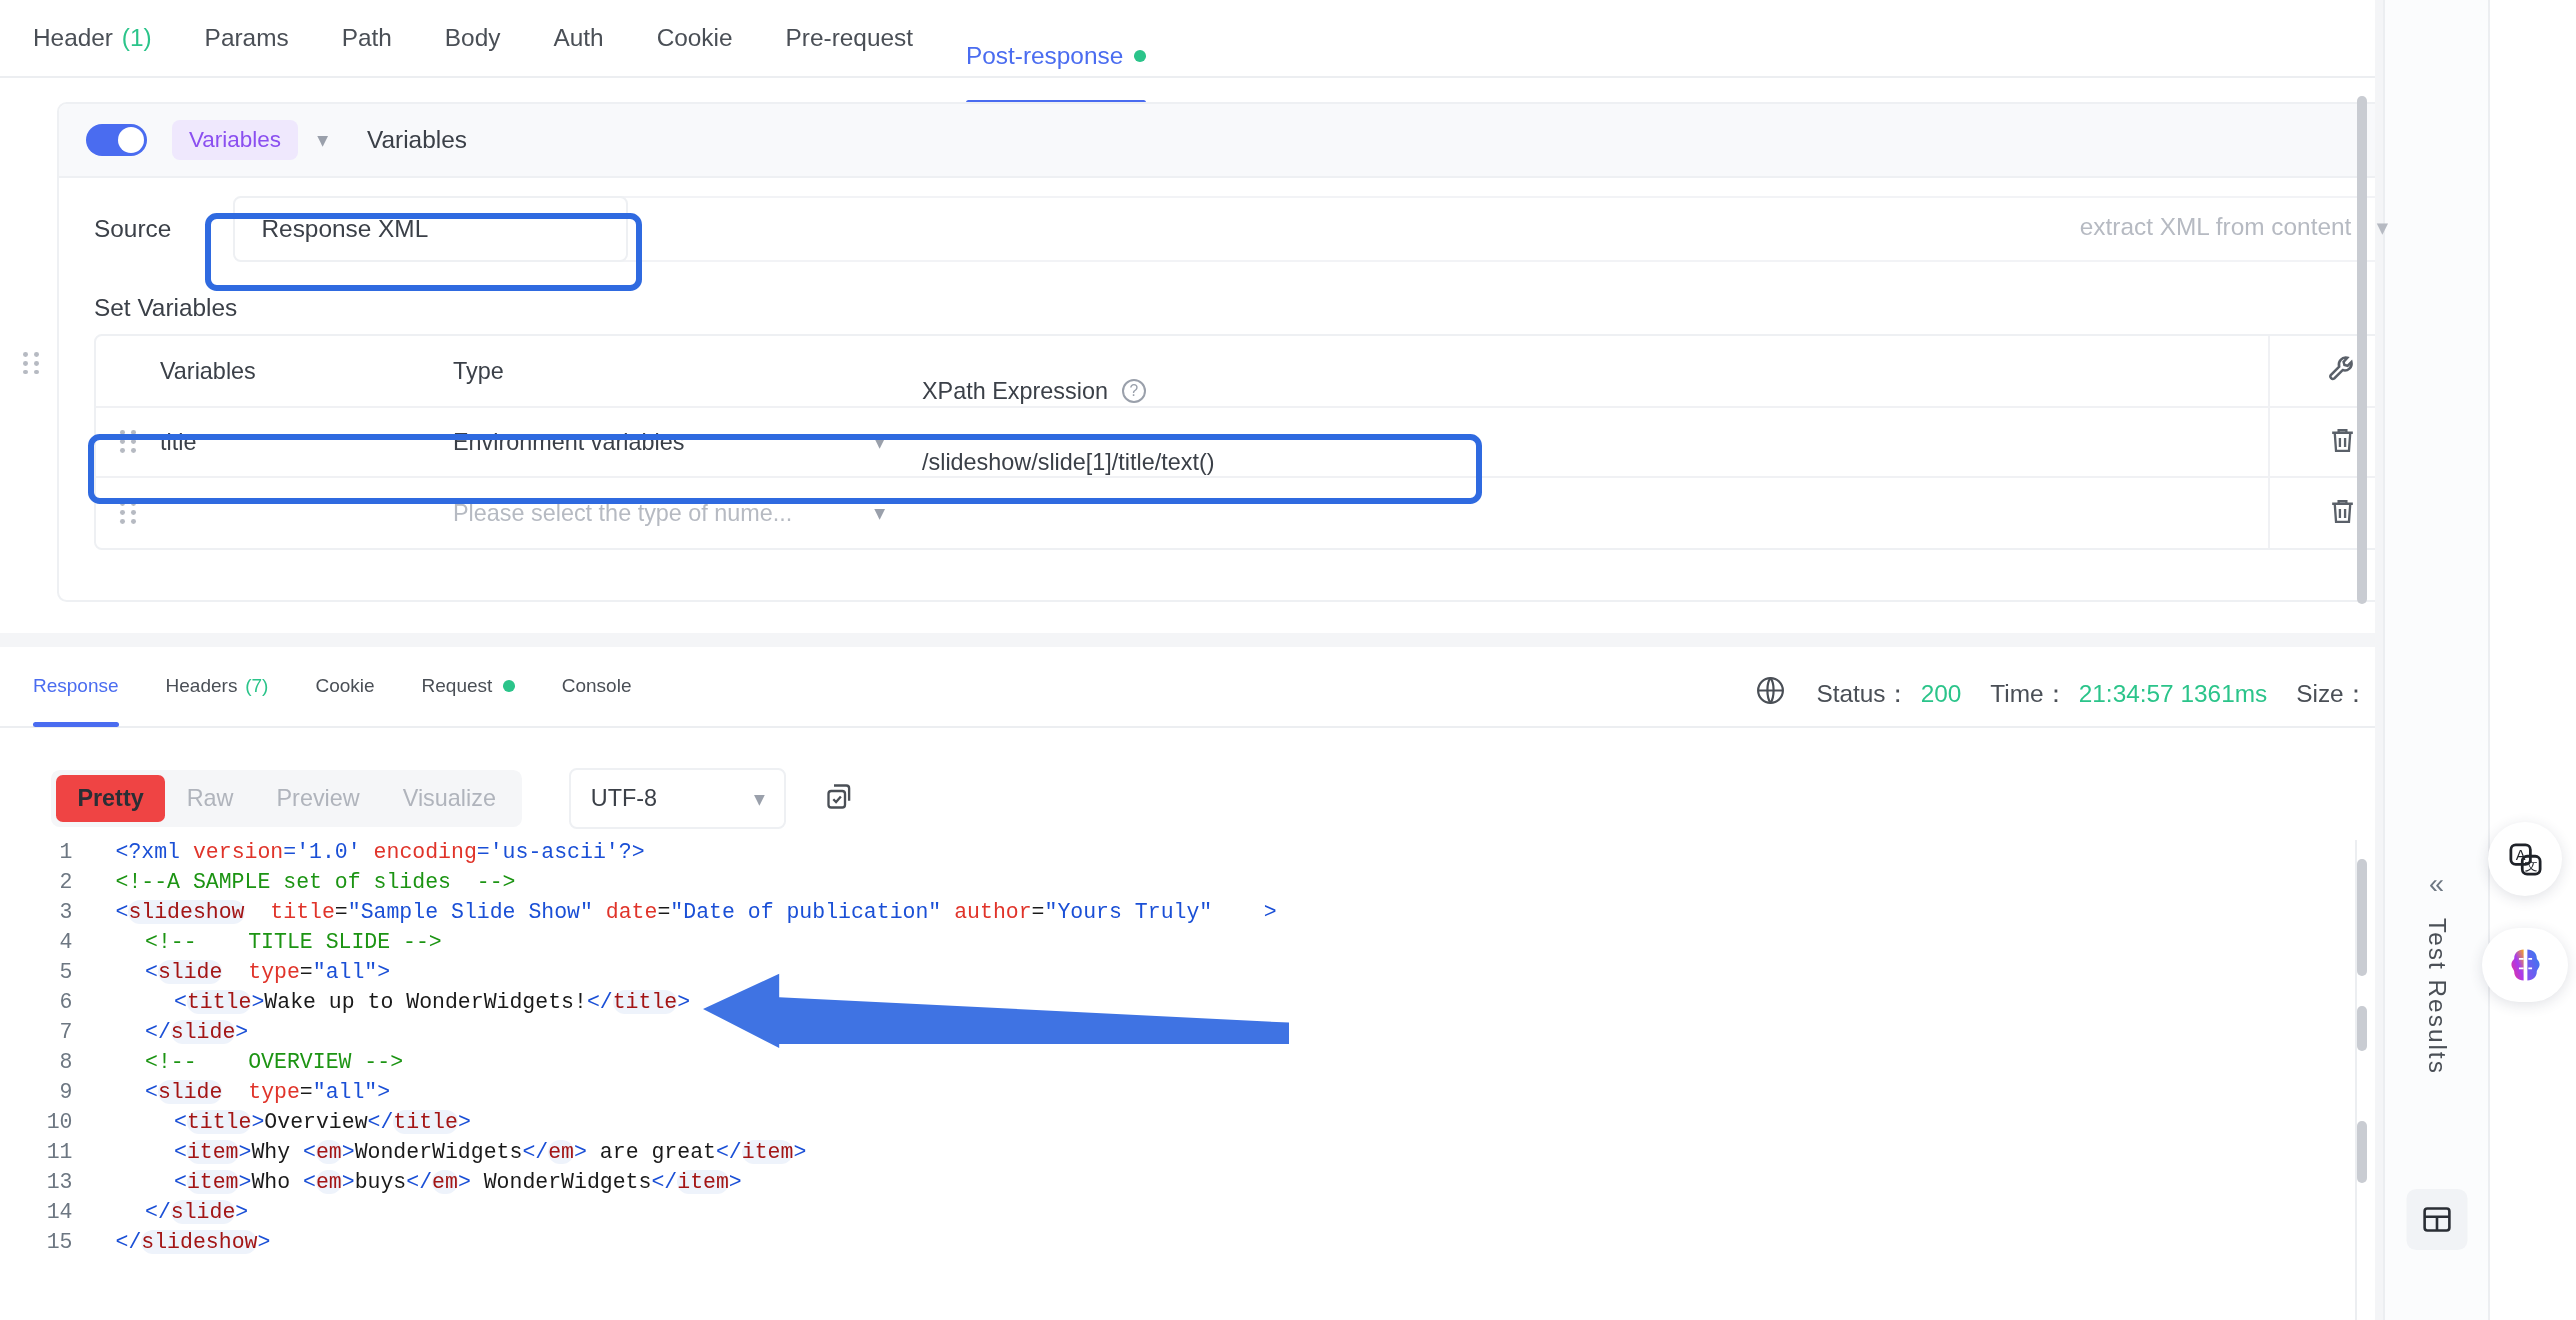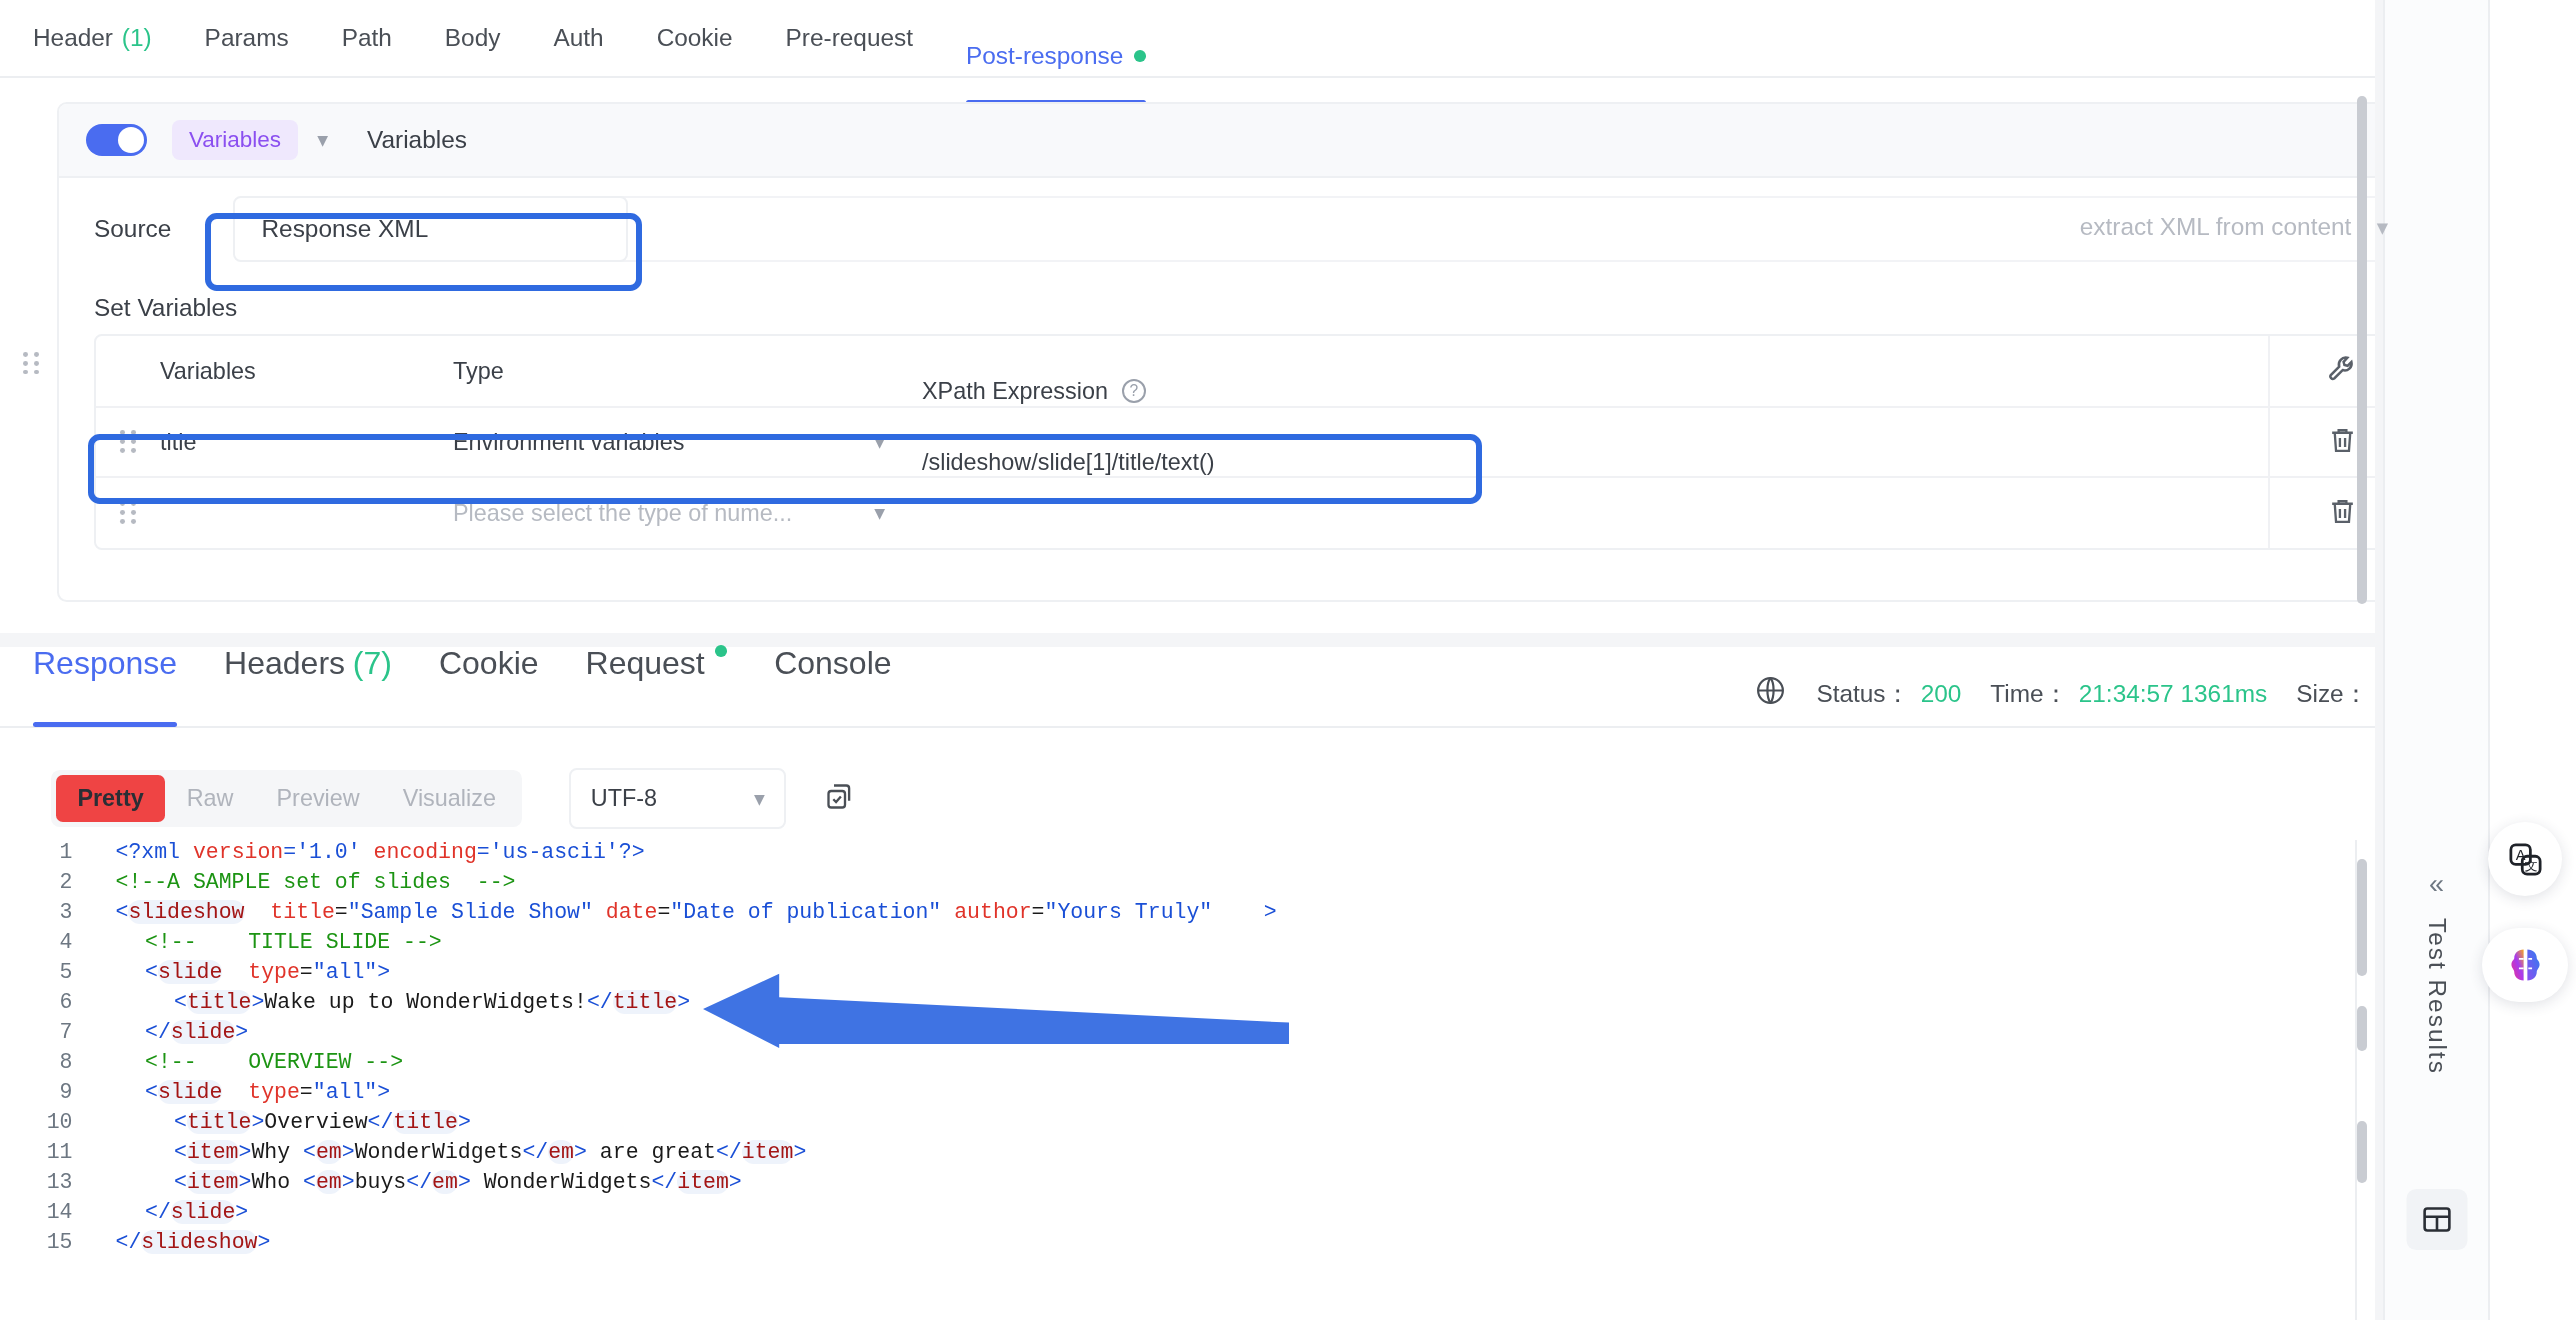--- a/index.html
+++ b/index.html
@@ -200,22 +200,22 @@
     position: absolute; left: 0; top: 633px;
     width: 2488px; height: 13.7px; background: #f4f5f7;
   }
   .resp-tabs {
     position: absolute; left: 0; top: 646px;
     width: 2488px; height: 82px;
     border-bottom: 2px solid #eceef1;
     display: flex; align-items: center; padding-left: 33px;
   }
   .rtab {
-    position: relative; height: 82px; display: flex; 
-    margin-right: 47px; font-size: 32px; color: #4a4f56; cursor: pointer;
+    position: relative; height: 82px; display: flex; align-items: center;
+    margin-right: 47px; font-size: 19px; color: #4a4f56; cursor: pointer;
     white-space: nowrap;
   }
   .rtab.active { color: #4a6cf0; }
   .rtab.active::after {
     content: ""; position: absolute; left: 0; right: 0; bottom: 0;
     height: 4.9px; background: #4a6cf0; border-radius: 2.9px;
   }
   .rtab .cnt { color: #2bc48a; margin-left: 7.8px; }
 
   .statusbar {

